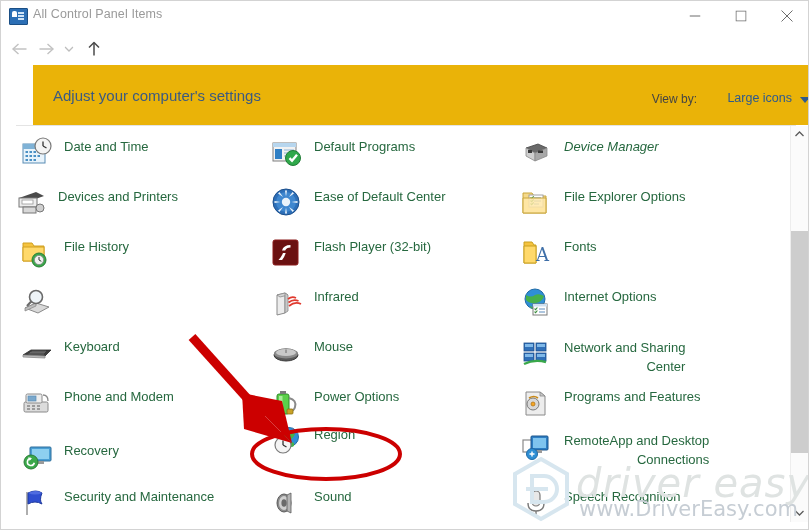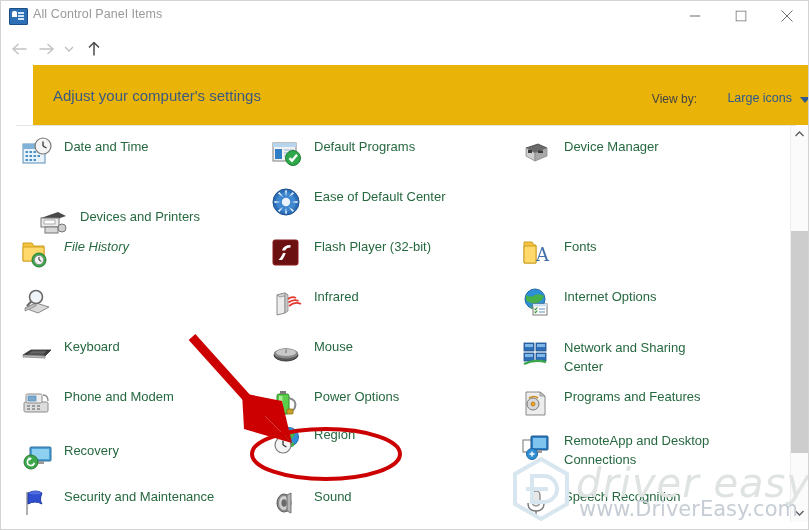--- a/index.html
+++ b/index.html
@@ -66,21 +66,21 @@
   .hdr-title{position:absolute;left:20px;top:22px;font-size:15px;color:#3c5a80;white-space:nowrap;}
   .viewby-lbl{position:absolute;right:145px;top:27px;font-size:12px;color:#444;white-space:nowrap;}
   .viewby-val{position:absolute;right:50px;top:26px;font-size:12.5px;color:#2d5a8e;white-space:nowrap;cursor:default;}
   .viewby-arrow{position:absolute;right:32px;top:32px;width:0;height:0;
                 border-left:5px solid transparent;border-right:5px solid transparent;
                 border-top:6px solid #2d5a8e;}
   .divider{position:absolute;left:15px;top:124px;width:780px;height:1px;background:#e4e4e4;}
 
   
   .content{position:absolute;left:1px;top:125px;width:790px;height:396px;background:#ffffff;overflow:hidden;}
-  .item{position:absolute;height:44px;cursor:default;}
+  .item{position:absolute;height:44px;cursor:default;text-align:right;}
   .item .ico{position:absolute;left:0;top:2px;width:34px;height:34px;}
   .item .lbl{position:absolute;left:44px;top:3px;font-size:13px;color:#26683f;line-height:19px;
              white-space:pre-line;}
 
   
   .scrollbar{position:absolute;right:0;top:125px;width:17px;height:396px;background:#fbfbfb;
              border-left:1px solid #ededed;}
   .sb-up,.sb-down{position:absolute;left:0;width:17px;height:17px;background:#fbfbfb;cursor:default;}
   .sb-up{top:0;}
   .sb-down{bottom:0;}
@@ -211,34 +211,34 @@
               <rect x="13.5" y="23" width="2.5" height="2"></rect>
           </g>
           <circle cx="23" cy="10" r="8" fill="#f4f4f4" stroke="#7a7a7a" stroke-width="1.2"></circle>
           <line x1="23" y1="10" x2="23" y2="5.5" stroke="#333" stroke-width="1.3"></line>
           <line x1="23" y1="10" x2="26.5" y2="12" stroke="#333" stroke-width="1.3"></line>
         </svg>
       </div>
       <div class="lbl">Date and Time</div>
     </div>
 
-    <div class="item" style="left:34px;top:58px;width:215px;margin-top:20px;">
+    <div class="item" style="left:12px;top:58px;width:215px;">
       <div class="ico">
         <svg width="34" height="34" viewBox="0 0 34 34">
           <path d="M5 12 L22 6 L30 10 L13 16 Z" fill="#4a4a4a"></path>
           <rect x="5" y="12" width="18" height="9" fill="#ededed" stroke="#777" stroke-width="1"></rect>
           <rect x="8" y="14" width="11" height="4" fill="#fff" stroke="#999" stroke-width=".8"></rect>
           <rect x="9" y="21" width="13" height="6" fill="#d8d8d8" stroke="#777" stroke-width="1"></rect>
           <circle cx="26" cy="22" r="4" fill="#cfcfcf" stroke="#777" stroke-width="1"></circle>
         </svg>
       </div>
       <div class="lbl">Devices and Printers</div>
     </div>
 
-    <div class="item" style="left:18px;top:108px;width:215px;font-style:italic;">
+    <div class="item" style="left:18px;top:108px;width:215px;">
       <div class="ico">
         <svg width="34" height="34" viewBox="0 0 34 34">
           <path d="M3 7 h9 l2 3 h10 v15 H3 Z" fill="#f5c33f" stroke="#d1a020" stroke-width="1"></path>
           <path d="M3 11 h21 v14 H3 Z" fill="#ffd96b" stroke="#d1a020" stroke-width="1"></path>
           <circle cx="19" cy="24" r="7" fill="#3aa84a" stroke="#2a7c36" stroke-width="1"></circle>
           <circle cx="19" cy="24" r="4.6" fill="#f2f2f2" stroke="#888" stroke-width=".8"></circle>
           <line x1="19" y1="24" x2="19" y2="21" stroke="#333" stroke-width="1"></line>
           <line x1="19" y1="24" x2="21.3" y2="25.3" stroke="#333" stroke-width="1"></line>
         </svg>
       </div>
@@ -426,33 +426,53 @@
         <svg width="34" height="34" viewBox="0 0 34 34">
           <ellipse cx="14" cy="17" rx="7" ry="9" fill="#8a8a8a" stroke="#5a5a5a" stroke-width="1"></ellipse>
           <ellipse cx="14" cy="17" rx="5" ry="7" fill="#d0d0d0"></ellipse>
           <ellipse cx="14" cy="17" rx="2.6" ry="3.8" fill="#6a6a6a"></ellipse>
           <path d="M17 9 L21 7 L21 27 L17 25 Z" fill="#b5b5b5" stroke="#5a5a5a" stroke-width=".8"></path>
         </svg>
       </div>
       <div class="lbl">Sound</div>
     </div>
 
-    <div class="item" style="left:518px;top:8px;width:230px;">
+    <div class="item" style="left:518px;top:8px;width:230px;font-style:italic;">
       <div class="ico">
         <svg width="34" height="34" viewBox="0 0 34 34">
           <path d="M6 12 L18 8 L27 12 L15 17 Z" fill="#6a6a6a" stroke="#444" stroke-width=".8"></path>
           <path d="M6 12 L15 17 L15 25 L6 20 Z" fill="#cfcfcf" stroke="#8a8a8a" stroke-width=".8"></path>
           <path d="M15 17 L27 12 L27 20 L15 25 Z" fill="#a8a8a8" stroke="#8a8a8a" stroke-width=".8"></path>
           <rect x="8" y="14" width="4" height="3" fill="#3a3a3a"></rect>
           <rect x="18" y="14.5" width="5" height="2.5" fill="#3a3a3a"></rect>
         </svg>
       </div>
       <div class="lbl">Device Manager</div>
     </div>
 
+    <div class="item" style="left:518px;top:58px;width:230px;">
+      <div class="ico">
+        <svg width="34" height="34" viewBox="0 0 34 34">
+          <path d="M3 7 h9 l2 3 h12 v17 H3 Z" fill="#f5d98a" stroke="#c9a63c" stroke-width="1"></path>
+          <rect x="9" y="9" width="14" height="12" fill="#ffffff" stroke="#9a9a9a" stroke-width=".9"></rect>
+          <g stroke="#4a7fb5" stroke-width="1">
+              <line x1="14" y1="12" x2="21" y2="12"></line>
+              <line x1="14" y1="15" x2="21" y2="15"></line>
+              <line x1="14" y1="18" x2="19" y2="18"></line>
+            </g>
+          <g fill="none" stroke="#3a8c3a" stroke-width="1.2">
+              <path d="M10.5 11.5 l1.2 1.2 l2 -2.4"></path>
+              <path d="M10.5 14.5 l1.2 1.2 l2 -2.4"></path>
+              <path d="M10.5 17.5 l1.2 1.2 l2 -2.4"></path>
+            </g>
+          <path d="M3 12 h23 v15 H3 Z" fill="#ffe7a8" fill-opacity=".85" stroke="#c9a63c" stroke-width="1"></path>
+        </svg>
+      </div>
+      <div class="lbl">File Explorer Options</div>
+    </div>
 
     <div class="item" style="left:518px;top:108px;width:230px;">
       <div class="ico">
         <svg width="34" height="34" viewBox="0 0 34 34">
           <path d="M4 6 h8 l2 3 h2 v18 H4 Z" fill="#f5c33f" stroke="#c9a020" stroke-width="1"></path>
           <path d="M4 10 h12 v17 H4 Z" fill="#ffd96b" stroke="#c9a020" stroke-width="1"></path>
           <text x="16" y="25" font-family="DejaVu Serif, serif" font-size="18" fill="#3f6fa8">A</text>
         </svg>
       </div>
       <div class="lbl">Fonts</div>

